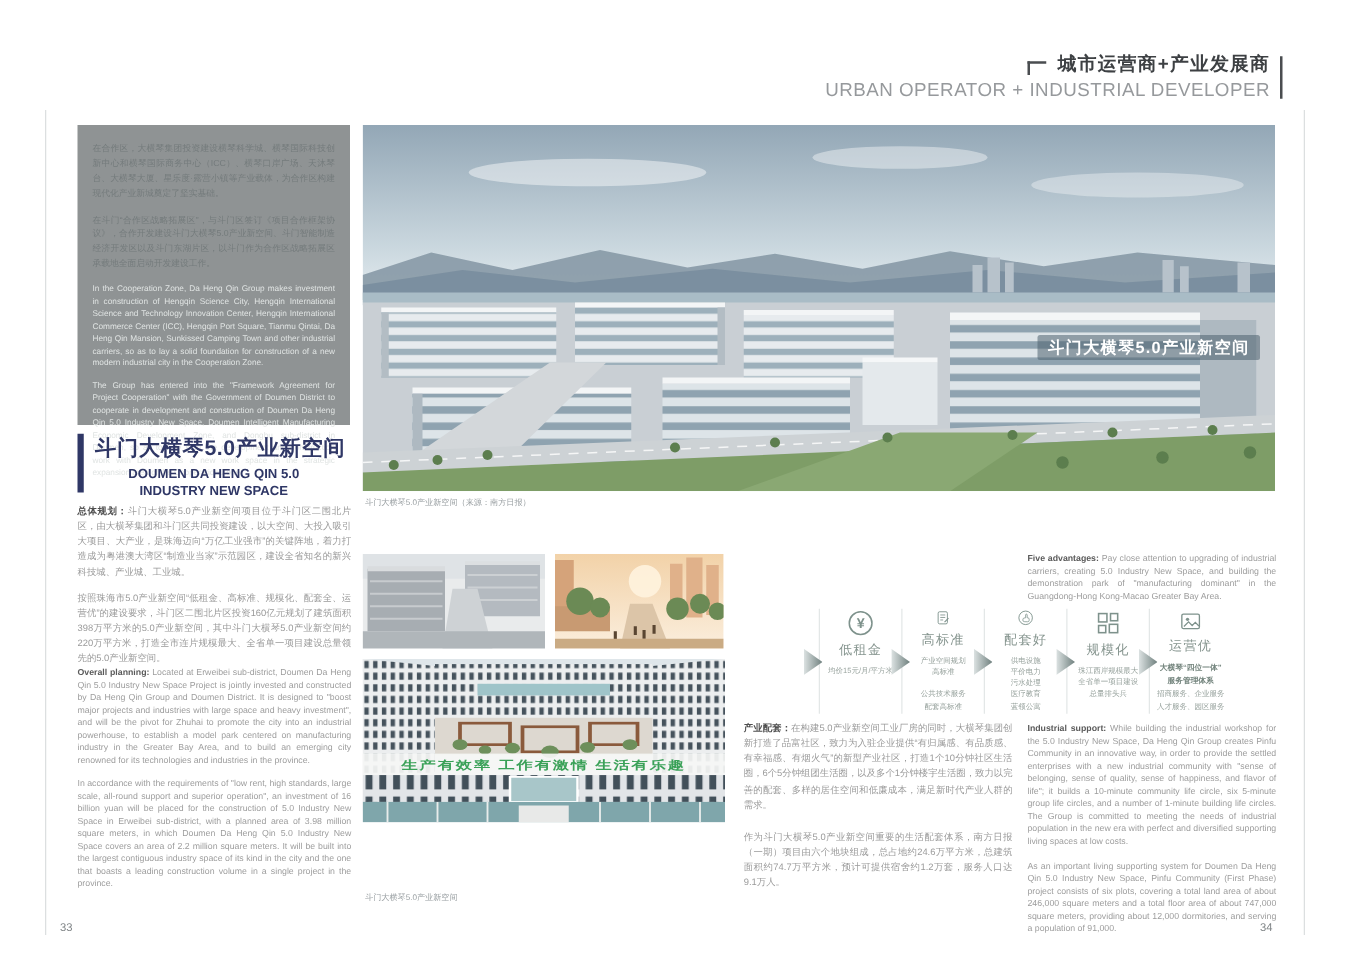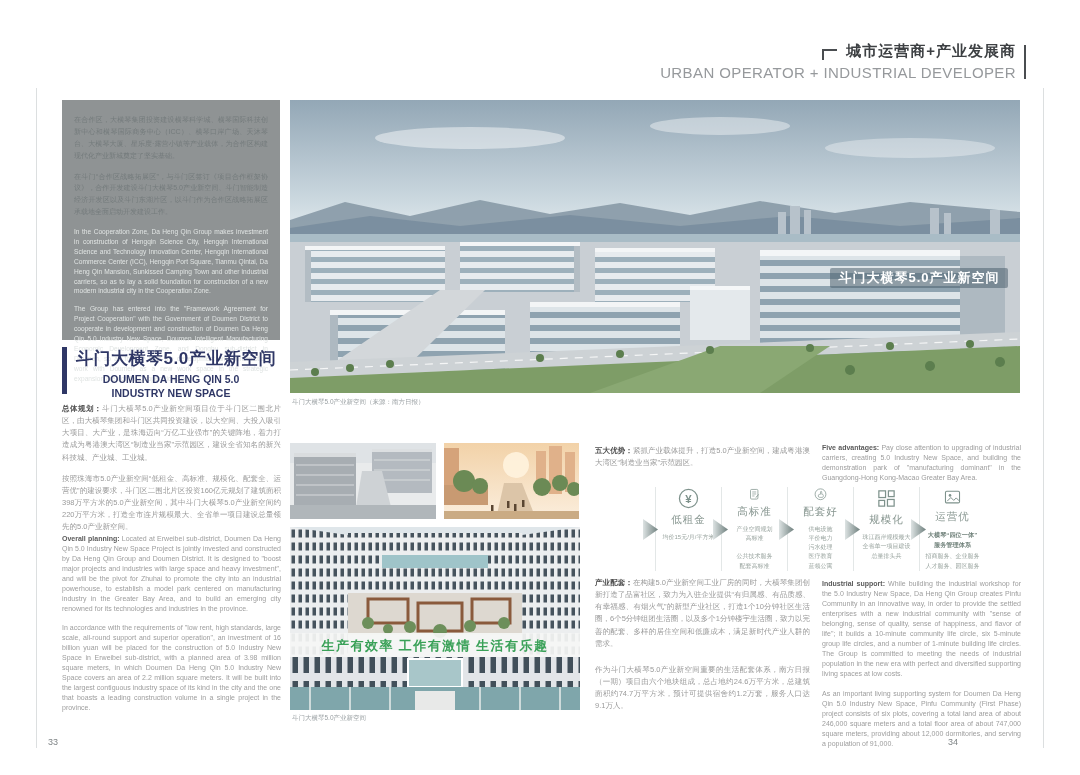--- a/index.html
+++ b/index.html
@@ -233,21 +233,21 @@
       <g fill="#5a4632">
           <rect x="63" y="58" width="2.5" height="7"></rect>
           <rect x="70" y="61" width="2.5" height="7"></rect>
           <rect x="78" y="57" width="2.5" height="7"></rect>
           <rect x="47" y="62" width="2.5" height="7"></rect>
         </g>
       <rect x="0" y="68" width="135" height="8" fill="#caab84"></rect>
     </svg>
   </div>
 
-  <div class="photo" style="left:290px;top:527px;width:290px;height:183px;font-family:Liberation Serif, serif;">
+  <div class="photo" style="left:290px;top:527px;width:290px;height:131px;">
     <svg viewBox="0 0 290 183" preserveAspectRatio="none">
       <defs>
         <pattern id="bw" width="7" height="13" patternUnits="userSpaceOnUse">
           <rect width="7" height="13" fill="#eceeef"></rect>
             <rect x="1.5" y="2.5" width="3.5" height="8" fill="#46535d"></rect>
         </pattern>
         <pattern id="bw2" width="11" height="30" patternUnits="userSpaceOnUse">
           <rect width="11" height="30" fill="#e2e5e8"></rect>
             <rect x="2.5" y="4" width="5.5" height="22" fill="#42505a"></rect>
         </pattern>
@@ -283,23 +283,20 @@
           <line x1="100" y1="160" x2="100" y2="183"></line>
           <line x1="190" y1="160" x2="190" y2="183"></line>
           <line x1="230" y1="160" x2="230" y2="183"></line>
           <line x1="270" y1="160" x2="270" y2="183"></line>
         </g>
       <rect x="125" y="164" width="40" height="19" fill="#e8e9e8"></rect>
     </svg>
   </div>
   <div class="caption" style="left:292px;top:714px;">斗门大横琴5.0产业新空间</div>
 
-  <div class="zh-rt" style="left:595px;top:445px;">
-    <p><b>五大优势：</b><span>紧抓产业载体提升，打造5.0产业新空间，建成粤港澳大湾区“制造业当家”示范园区。</span></p>
-  </div>
   <div class="en-rt" style="left:822px;top:443px;">
     <p><b>Five advantages:</b> <span>Pay close attention to upgrading of industrial carriers, creating 5.0 Industry New Space, and building the demonstration park of "manufacturing dominant" in the Guangdong-Hong Kong-Macao Greater Bay Area.</span></p>
   </div>
 
   <div class="adv-row">
     <div class="adv-col">
       <svg class="adv-icon" viewBox="0 0 22 22">
         <circle cx="11" cy="11" r="9.5" fill="none" stroke="#7e928c" stroke-width="1.3"></circle>
         <text x="11" y="15.5" text-anchor="middle" font-size="12" fill="#7e928c" font-weight="bold">¥</text>
       </svg>
@@ -371,15 +368,15 @@
     <p><b>产业配套：</b><span>在构建5.0产业新空间工业厂房的同时，大横琴集团创新打造了品富社区，致力为入驻企业提供“有归属感、有品质感、有幸福感、有烟火气”的新型产业社区，打造1个10分钟社区生活圈，6个5分钟组团生活圈，以及多个1分钟楼宇生活圈，致力以完善的配套、多样的居住空间和低廉成本，满足新时代产业人群的需求。</span></p>
     <p style="margin-top:14px;">作为斗门大横琴5.0产业新空间重要的生活配套体系，南方日报（一期）项目由六个地块组成，总占地约24.6万平方米，总建筑面积约74.7万平方米，预计可提供宿舍约1.2万套，服务人口达9.1万人。</p>
   </div>
 
   <div class="en-rt" style="left:822px;top:579px;">
     <p><b>Industrial support:</b> <span>While building the industrial workshop for the 5.0 Industry New Space, Da Heng Qin Group creates Pinfu Community in an innovative way, in order to provide the settled enterprises with a new industrial community with "sense of belonging, sense of quality, sense of happiness, and flavor of life"; it builds a 10-minute community life circle, six 5-minute group life circles, and a number of 1-minute building life circles. The Group is committed to meeting the needs of industrial population in the new era with perfect and diversified supporting living spaces at low costs.</span></p>
     <p style="margin-top:10px;">As an important living supporting system for Doumen Da Heng Qin 5.0 Industry New Space, Pinfu Community (First Phase) project consists of six plots, covering a total land area of about 246,000 square meters and a total floor area of about 747,000 square meters, providing about 12,000 dormitories, and serving a population of 91,000.</p>
   </div>
 
   <div class="pagenum" style="left:48px;">33</div>
-  <div class="pagenum" style="left:948px;">34</div>
+  <div class="pagenum" style="left:1008px;">34</div>
 
 </div>
 
 </body></html>

